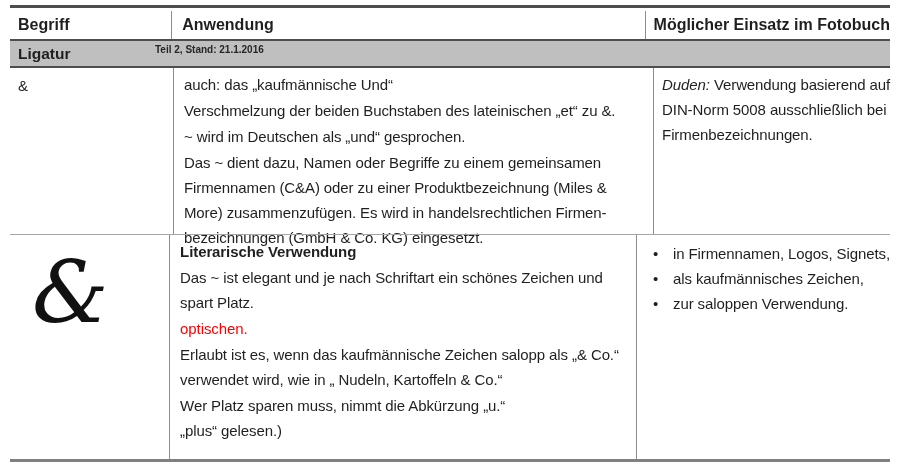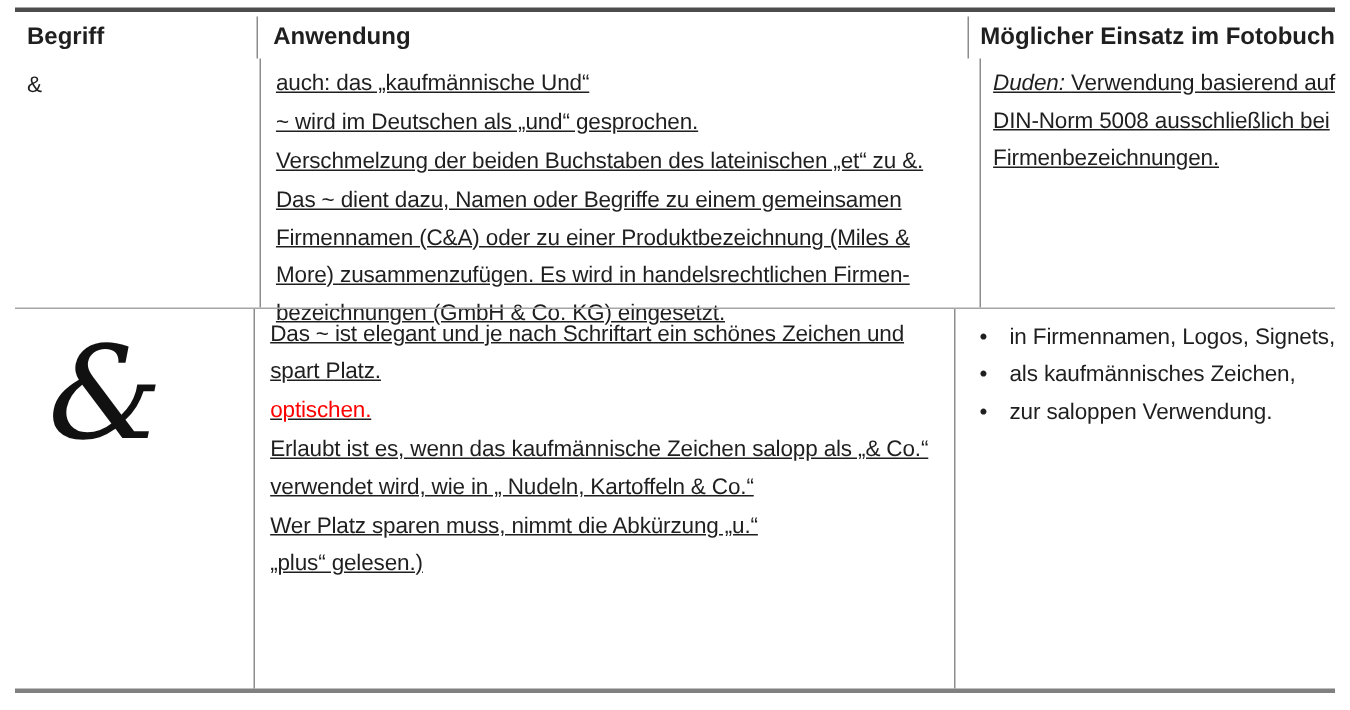--- a/index.html
+++ b/index.html
@@ -24,21 +24,21 @@
   .section-title{width:135px;padding-left:8px;font-weight:bold;font-size:15.5px;
                  display:flex;align-items:center;box-sizing:border-box;}
   .section-note{font-size:10px;font-weight:600;color:#262626;padding-left:10px;padding-top:3px;
                 white-space:nowrap;}
   
   .body-row1{height:166px;}
   .body-row2{flex:1;border-top:1px solid #a6a6a6;}
   .bc-pad1{padding:5px 0 0 8px;}
   .bc-pad2{padding:4px 0 0 10px;}
   .bc-pad3{padding:4px 0 0 8px;}
-  .para{margin:0 0 1px 0;text-decoration:underline;}
+  .para{margin:0 0 1px 0;}
   .line{font-size:15px;line-height:25px;white-space:nowrap;letter-spacing:-0.1px;}
   .para.bold .line{font-weight:bold;}
   .para.red .line{color:#ff0000;}
   .italic{font-style:italic;}
   .amp-small{font-size:15px;line-height:25px;}
   .big-amp{font-family:"DejaVu Serif","Liberation Serif",serif;font-style:italic;
            font-size:86px;line-height:1;padding:14px 0 0 22px;color:#111;}
   .bullets{margin:0;padding:2px 0 0 0;list-style:none;}
   .bullets li{display:flex;font-size:15px;line-height:25px;white-space:nowrap;letter-spacing:-0.1px;}
   .bullets .dot{width:14px;margin-left:8px;margin-right:6px;text-align:left;}
@@ -48,34 +48,38 @@
 
 <div class="page">
   <div class="table">
 
     <div class="row header-row">
       <div class="c1 hcell">Begriff</div>
       <div class="c2 hcell">Anwendung</div>
       <div class="c3 hcell">Möglicher Einsatz im Fotobuch</div>
     </div>
 
+    <div class="row section-row">
+      <div class="section-title">Ligatur</div>
+      <div class="section-note">Teil 2, Stand: 21.1.2016</div>
+    </div>
 
     <div class="row body-row1">
       <div class="c1 bc-pad1">
         <div class="amp-small">&amp;</div>
       </div>
       <div class="c2 bc-pad2">
           <div class="para">
             <div class="line">auch: das „kaufmännische Und“</div>
           </div>
           <div class="para">
-            <div class="line">~ wird im Deutschen als „und“ gesprochen.</div>
+            <div class="line">Verschmelzung der beiden Buchstaben des lateinischen „et“ zu &amp;.</div>
           </div>
           <div class="para">
-            <div class="line">Verschmelzung der beiden Buchstaben des lateinischen „et“ zu &amp;.</div>
+            <div class="line">~ wird im Deutschen als „und“ gesprochen.</div>
           </div>
           <div class="para">
             <div class="line">Das ~ dient dazu, Namen oder Begriffe zu einem gemeinsamen</div>
             <div class="line">Firmennamen (C&amp;A) oder zu einer Produktbezeichnung (Miles &amp;</div>
             <div class="line">More) zusammenzufügen. Es wird in handelsrechtlichen Firmen-</div>
             <div class="line">bezeichnungen (GmbH &amp; Co. KG) eingesetzt.</div>
           </div>
         </div>
       <div class="c3 bc-pad3">
           <div class="para">
@@ -84,20 +88,23 @@
             <div class="line">Firmenbezeichnungen.</div>
           </div>
         </div>
     </div>
 
     <div class="row body-row2">
       <div class="c1">
         <div class="big-amp">&amp;</div>
       </div>
       <div class="c2 bc-pad2">
+          <div class="para bold">
+            <div class="line">Literarische Verwendung</div>
+          </div>
           <div class="para">
             <div class="line">Das ~ ist elegant und je nach Schriftart ein schönes Zeichen und</div>
             <div class="line">spart Platz.</div>
           </div>
           <div class="para red">
             <div class="line">optischen.</div>
           </div>
           <div class="para">
             <div class="line">Erlaubt ist es, wenn das kaufmännische Zeichen salopp als „&amp; Co.“</div>
             <div class="line">verwendet wird, wie in „ Nudeln, Kartoffeln &amp; Co.“</div>

